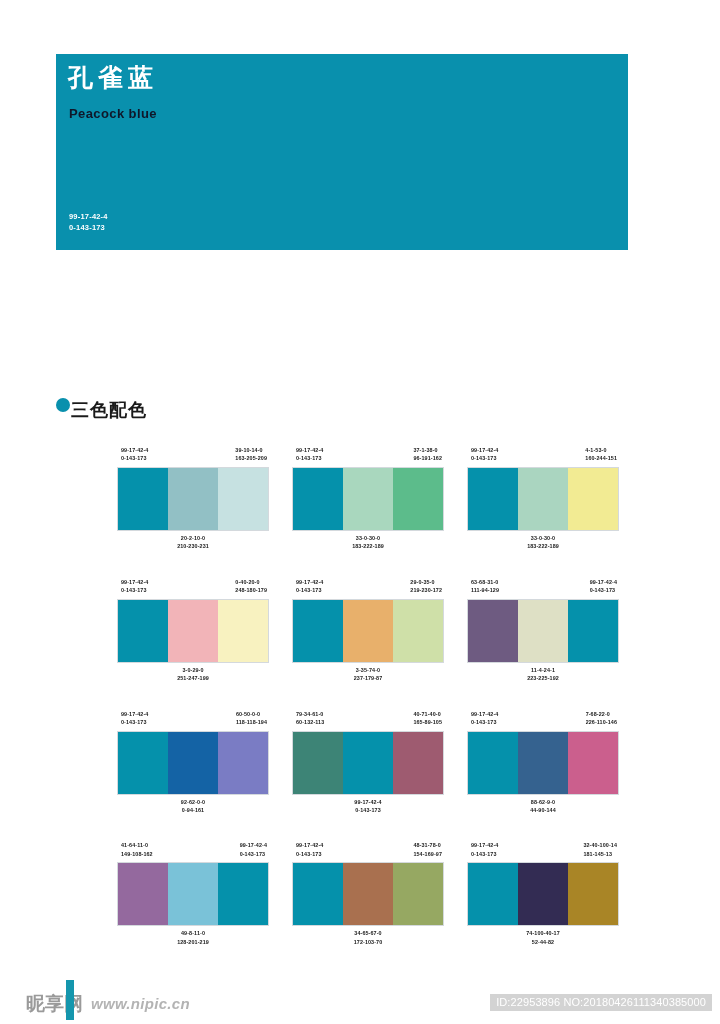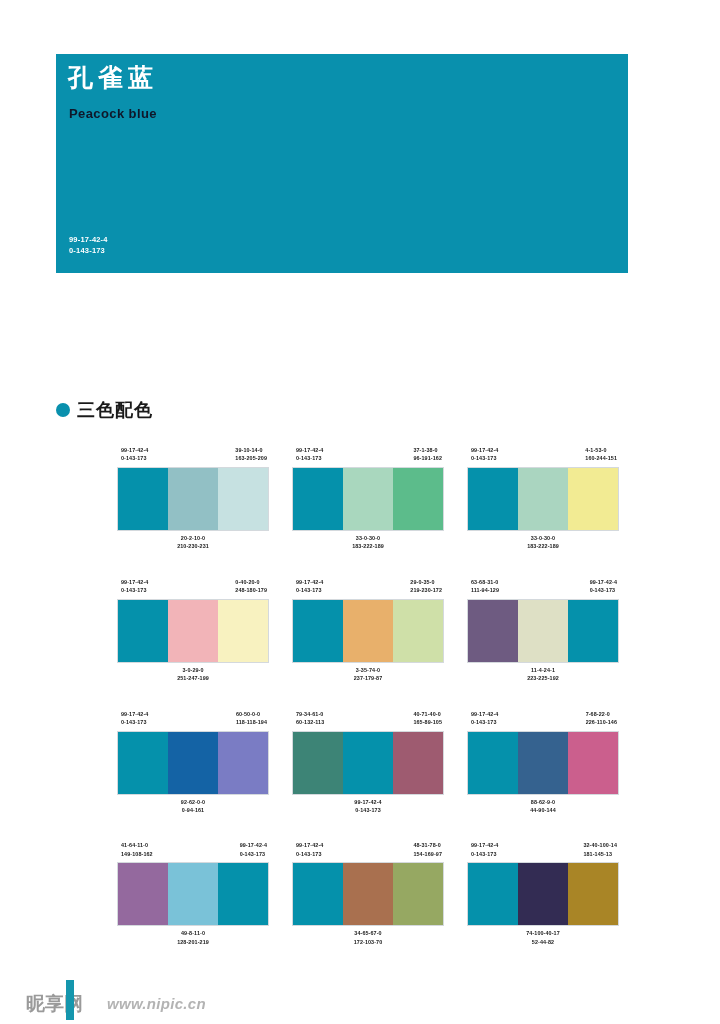--- a/index.html
+++ b/index.html
@@ -14,21 +14,21 @@
     font-family: "Liberation Sans", sans-serif;
     overflow: hidden;
   }
 
   
   #header-banner {
     position: absolute;
     left: 56px;
     top: 54px;
     width: 572px;
-    height: 219px;
+    height: 196px;
     background: #0990ad;
     box-sizing: border-box;
   }
   #header-title {
     position: absolute;
     left: 12px;
     top: 10px;
     color: #ffffff;
     font-size: 25px;
     font-weight: bold;
@@ -56,22 +56,22 @@
     line-height: 1.45;
     letter-spacing: 0.2px;
   }
 
   
   #section-heading {
     position: absolute;
     left: 56px;
     top: 398px;
     display: flex;
-    align-items: center;
-    gap: 7px;
+    align-items: flex-start;
+    gap: 1px;
   }
   #section-bullet {
     width: 14px;
     height: 14px;
     border-radius: 50%;
     background: #0990ad;
     display: block;
   }
   #section-label {
     font-size: 18px;
@@ -164,21 +164,21 @@
     top: -6px;
     width: 8px;
     height: 40px;
     background: #1596ad;
   }
   #footer-url {
     font-size: 15px;
     font-style: italic;
     font-weight: bold;
     color: #b3b3b3;
-    margin-left: 24px;
+    margin-left: 8px;
     letter-spacing: 0.3px;
     font-family: "Liberation Sans", sans-serif;
   }
   #footer-id {
     position: absolute;
     right: 8px;
     top: 10px;
     background: #d3d3d3;
     color: #ffffff;
     font-size: 11px;
@@ -466,13 +466,14 @@
       </div>
     </div>
   </div>
 
 <div id="footer">
   <div id="footer-logo">
     <span id="footer-logo-mark">昵享网</span>
     <span id="footer-logo-bar"></span>
     <span id="footer-url">www.nipic.cn</span>
   </div>
+  <div id="footer-id">ID:22953896 NO:20180426111340385000</div>
 </div>
 
 </body></html>

